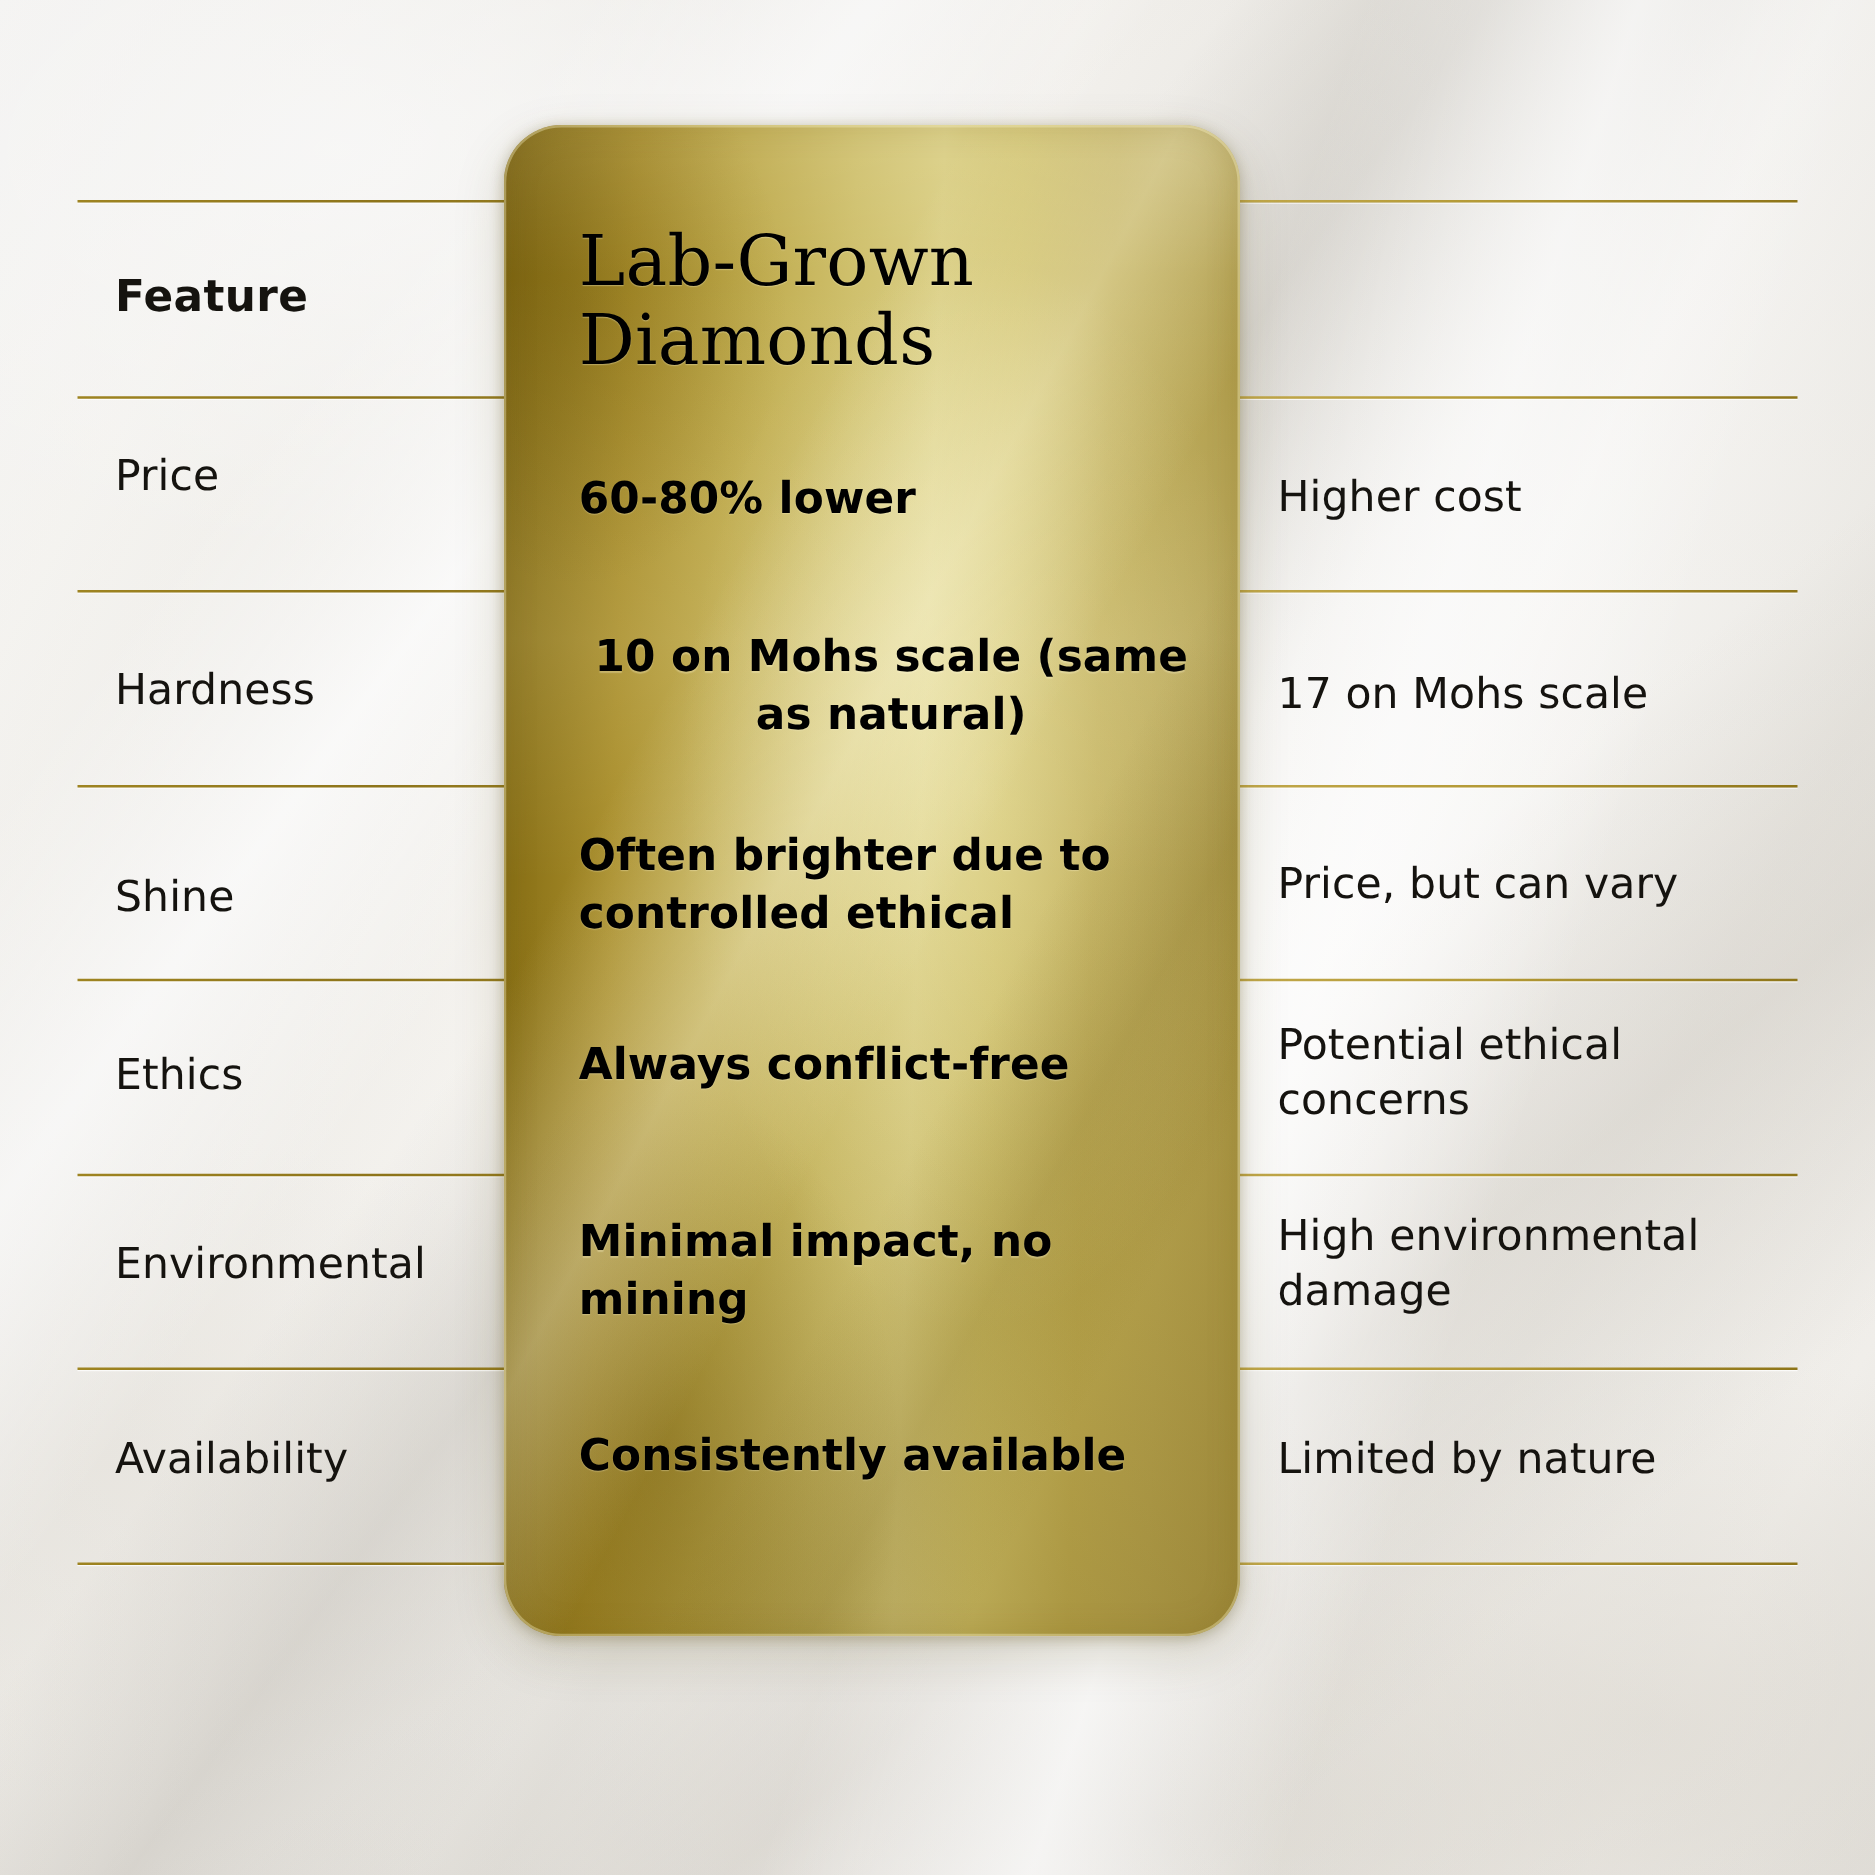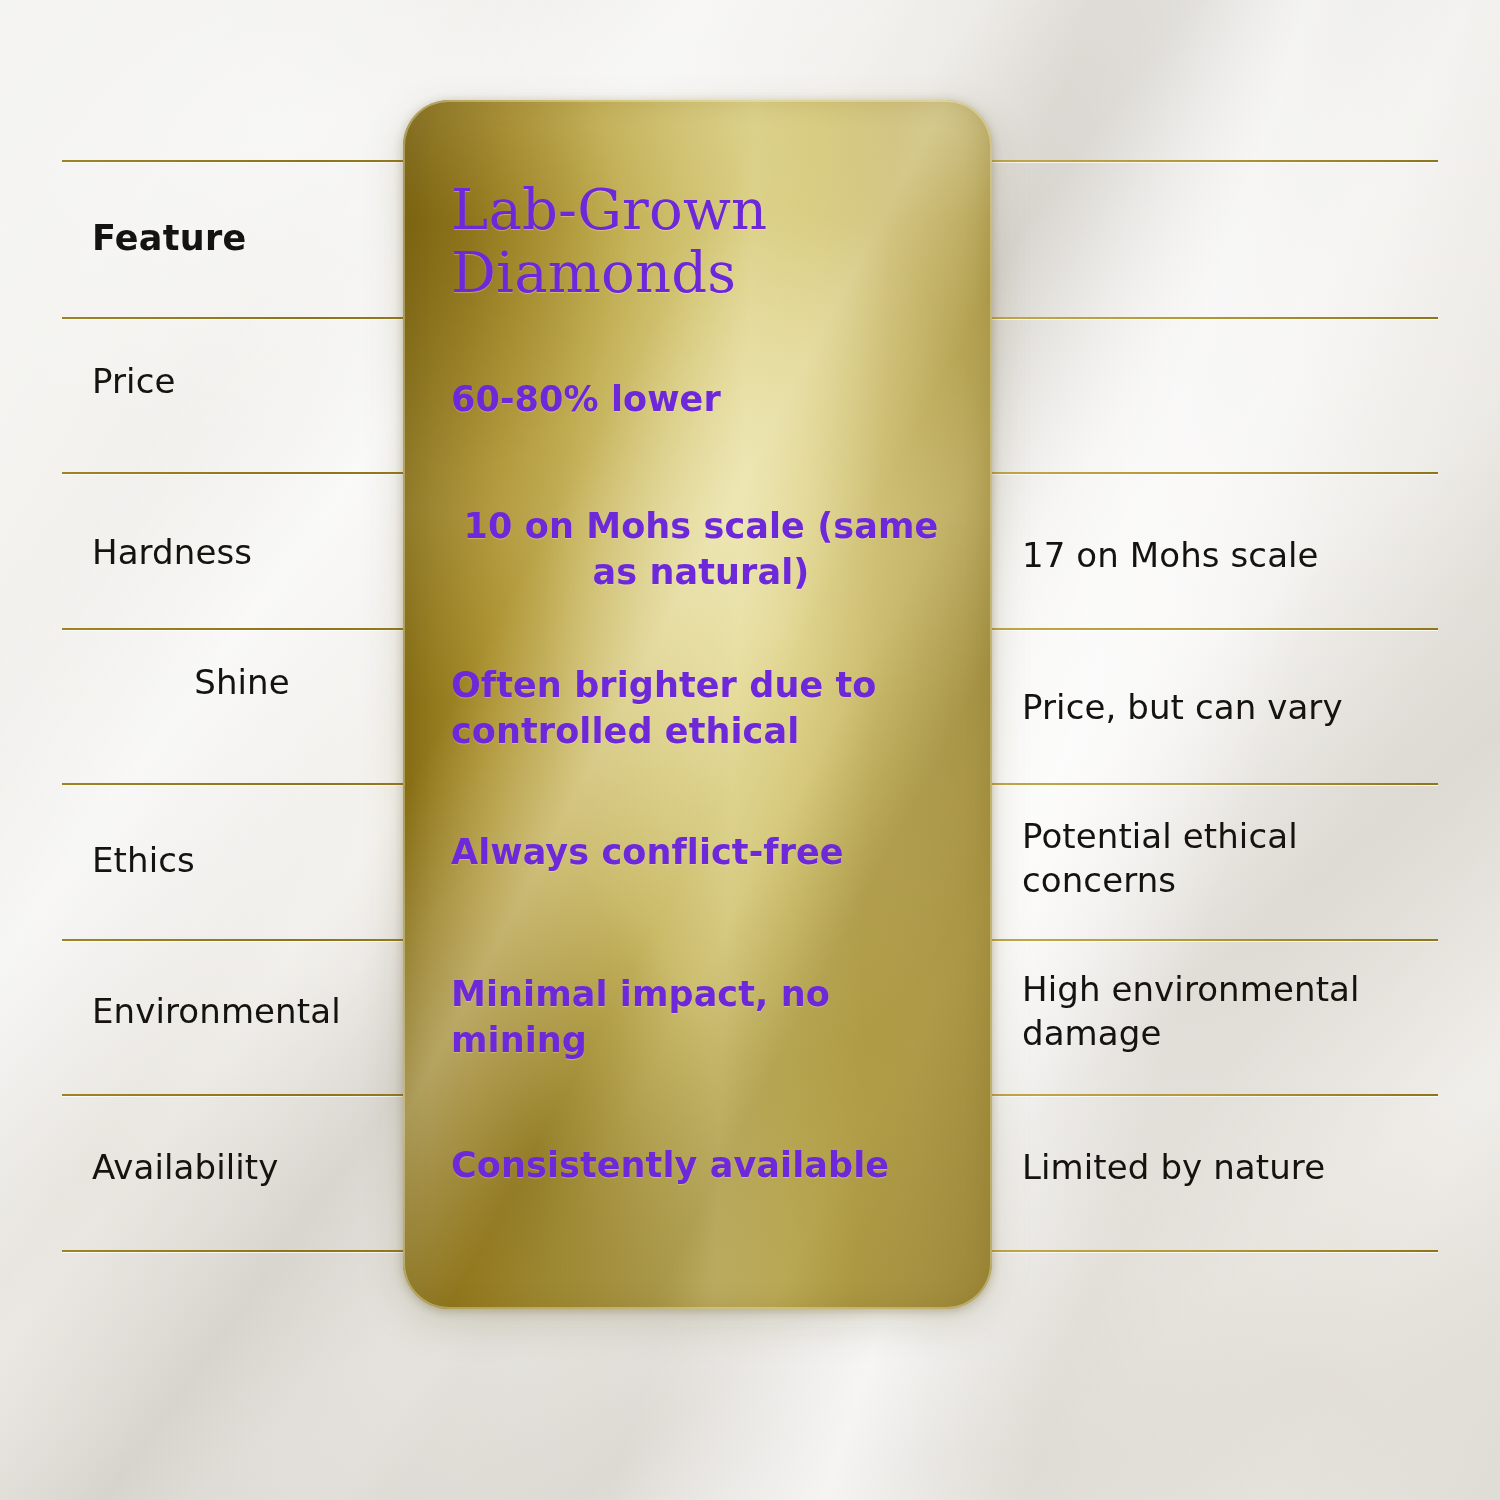--- a/index.html
+++ b/index.html
@@ -159,23 +159,23 @@
                 inset 0 0 26px rgba(120,96,14,0.22);
   }
 
   #gold-content {
     position: absolute;
     inset: 0;
     padding: 0;
   }
   .gold-cell {
     position: absolute;
-    left: 48px;
+    left: 60px;
     width: 500px;
-    color: #6d28d9;
+    color: #000000;
   }
   .gold-title {
     font-family: "DejaVu Serif", serif;
     font-weight: 400;
     font-size: 56px;
     line-height: 1.13;
     letter-spacing: 0.2px;
     text-shadow: 0 1px 1px rgba(255,250,215,0.35);
   }
   .gold-body {
@@ -207,29 +207,30 @@
     <div class="divider" style="top:939px;"></div>
     <div class="divider" style="top:1094px;"></div>
     <div class="divider" style="top:1250px;"></div>
 
     <div class="cell col-left head-left" style="top:218px;">Feature</div>
 
     <div class="cell col-left body-text" style="top:360px;">Price</div>
 
     <div class="cell col-left body-text" style="top:531px;">Hardness</div>
 
-    <div class="cell col-left body-text" style="top:661px;text-align:center;">Shine</div>
+    <div class="cell col-left body-text" style="top:697px;">Shine</div>
 
     <div class="cell col-left body-text" style="top:839px;">Ethics</div>
 
     <div class="cell col-left body-text" style="top:990px;">Environmental</div>
 
     <div class="cell col-left body-text" style="top:1146px;">Availability</div>
 
 
+    <div class="cell col-right body-text" style="top:377px;">Higher cost</div>
 
     <div class="cell col-right body-text" style="top:534px;">17 on Mohs scale</div>
 
     <div class="cell col-right body-text" style="top:686px;">Price, but can vary</div>
 
     <div class="cell col-right body-text" style="top:815px;">Potential ethical concerns</div>
 
     <div class="cell col-right body-text" style="top:968px;">High environmental damage</div>
 
     <div class="cell col-right body-text" style="top:1146px;">Limited by nature</div>

